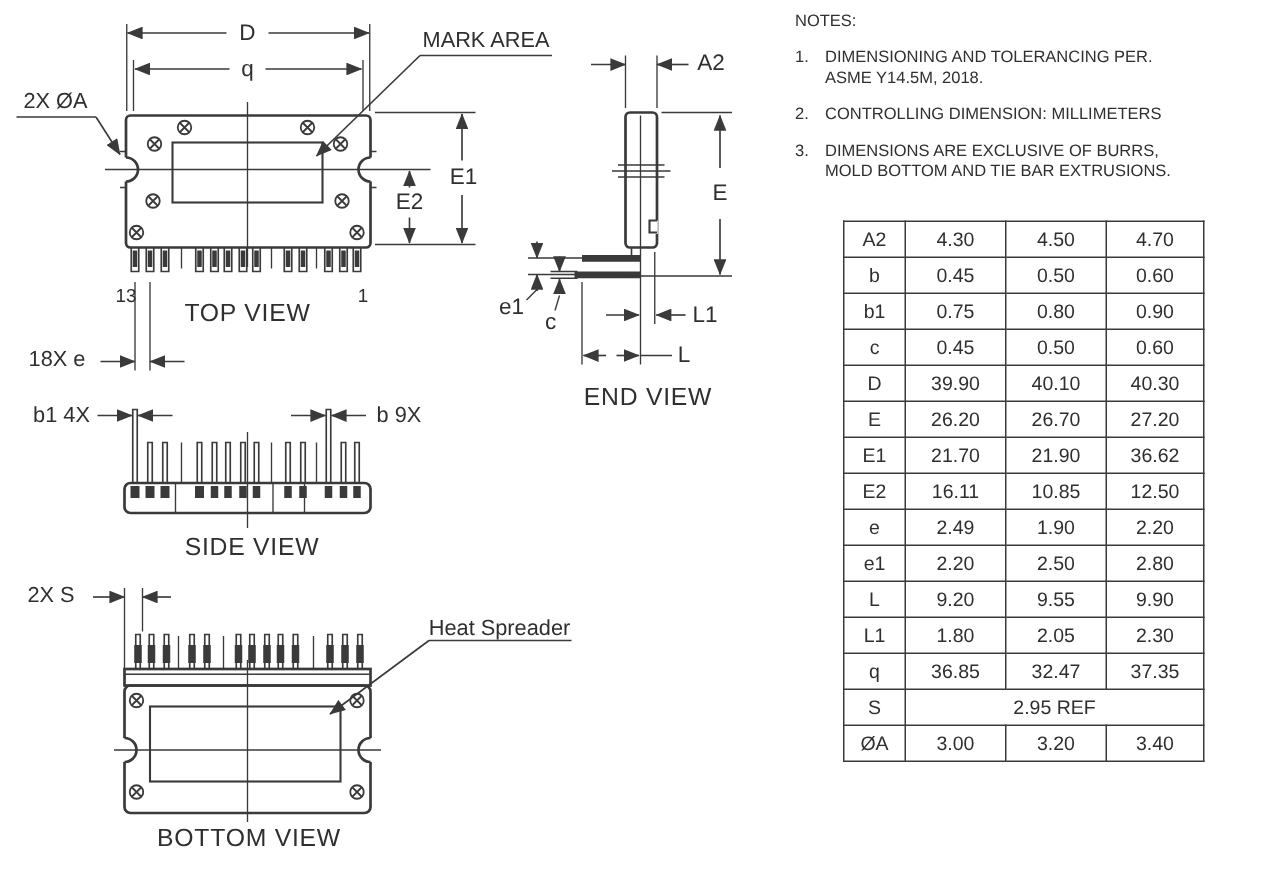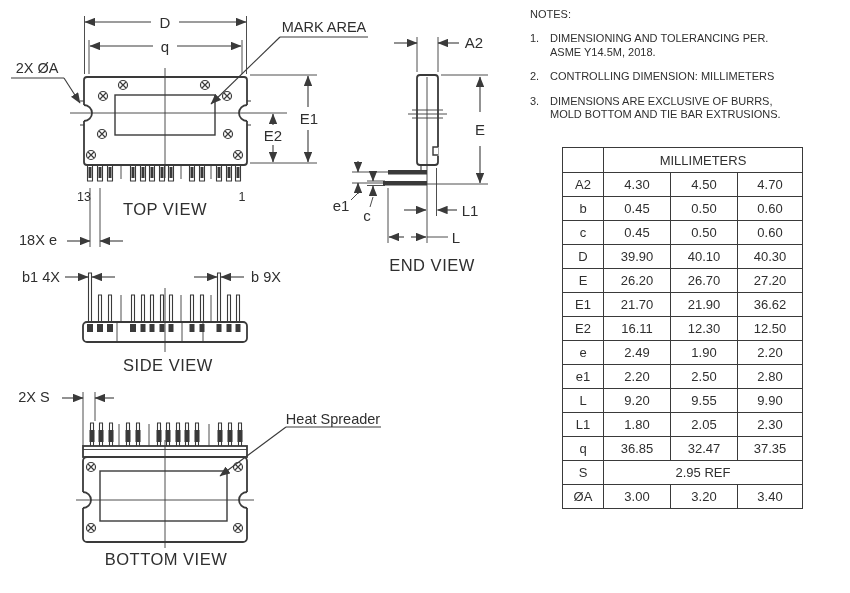--- a/index.html
+++ b/index.html
@@ -225,37 +225,39 @@
   </div>
   <div class="note">
     <span class="note-num">3.</span>
     <span class="note-text">DIMENSIONS ARE EXCLUSIVE OF BURRS,
 MOLD BOTTOM AND TIE BAR EXTRUSIONS.</span>
   </div>
 </div>
 
 <table class="dim-table">
   <tbody>
-    <tr class="hdr">
-      <td class="c0"></td>
-      <td colspan="3">MILLIMETERS</td>
-    </tr>
     <tr>
           <td class="c0">A2</td>
           <td class="c1">4.30</td>
           <td class="c2">4.50</td>
           <td class="c3">4.70</td>
         </tr>
     <tr>
           <td class="c0">b</td>
           <td class="c1">0.45</td>
           <td class="c2">0.50</td>
           <td class="c3">0.60</td>
         </tr>
     <tr>
+          <td class="c0">b1</td>
+          <td class="c1">0.75</td>
+          <td class="c2">0.80</td>
+          <td class="c3">0.90</td>
+        </tr>
+    <tr>
           <td class="c0">c</td>
           <td class="c1">0.45</td>
           <td class="c2">0.50</td>
           <td class="c3">0.60</td>
         </tr>
     <tr>
           <td class="c0">D</td>
           <td class="c1">39.90</td>
           <td class="c2">40.10</td>
           <td class="c3">40.30</td>
@@ -268,21 +270,21 @@
         </tr>
     <tr>
           <td class="c0">E1</td>
           <td class="c1">21.70</td>
           <td class="c2">21.90</td>
           <td class="c3">36.62</td>
         </tr>
     <tr>
           <td class="c0">E2</td>
           <td class="c1">16.11</td>
-          <td class="c2">12.30</td>
+          <td class="c2">10.85</td>
           <td class="c3">12.50</td>
         </tr>
     <tr>
           <td class="c0">e</td>
           <td class="c1">2.49</td>
           <td class="c2">1.90</td>
           <td class="c3">2.20</td>
         </tr>
     <tr>
           <td class="c0">e1</td>

